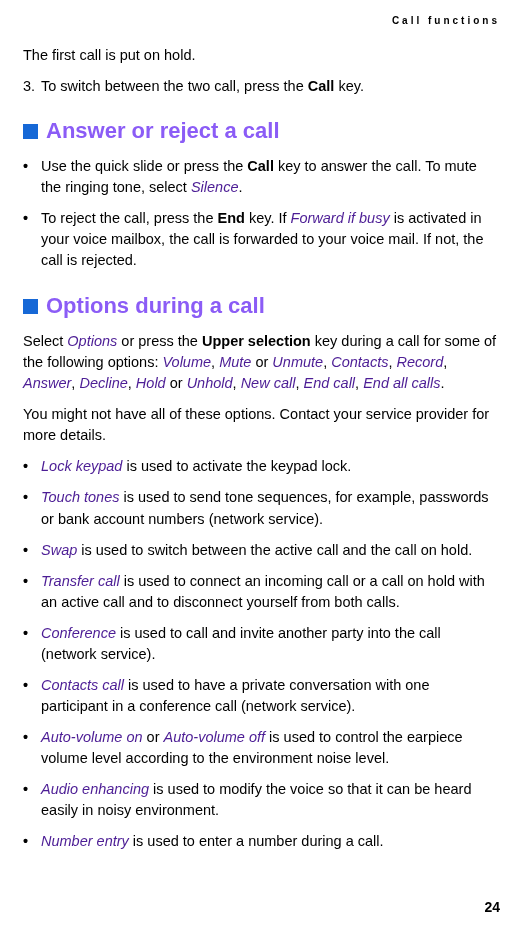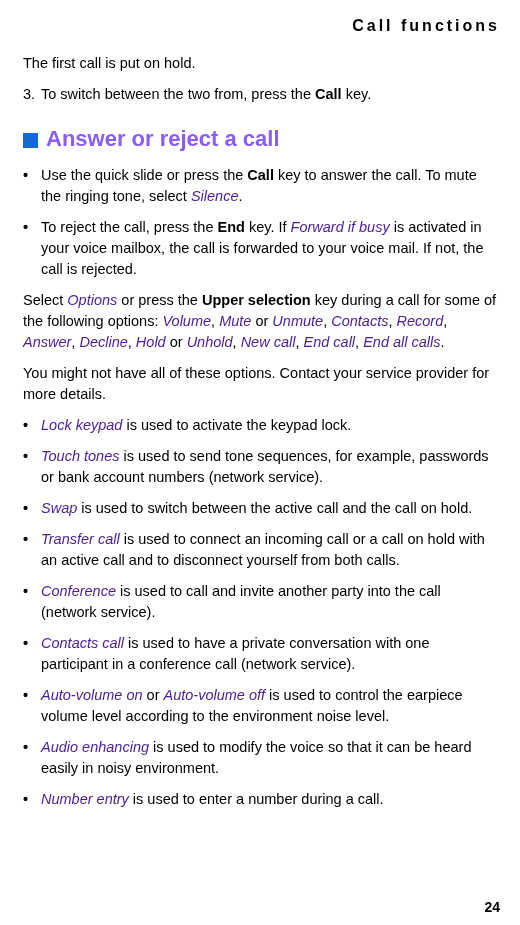--- a/index.html
+++ b/index.html
@@ -11,21 +11,21 @@
       font-size: 14.5px;
       line-height: 1.45;
       color: #000;
       position: relative;
       padding: 14px 20px 14px 20px;
     }
     .header {
       text-align: right;
       letter-spacing: 3px;
       font-weight: bold;
-      font-size: 16px;
+      font-size: 10px;
       margin-bottom: 16px;
     }
     .content {
       padding-left: 3px;
     }
     .para {
       margin-bottom: 10px;
     }
     .numbered {
       display: flex;
@@ -90,21 +90,21 @@
 
 <div class="header">Call functions</div>
 
 <div class="content">
 
   <div class="para">The first call is put on hold.</div>
 
   <div class="numbered">
     <div class="num">3.</div>
     <div class="num-body">
-      <span>To switch between the two from, press the </span><span class="bold">Call</span><span> key.</span>
+      <span>To switch between the two call, press the </span><span class="bold">Call</span><span> key.</span>
     </div>
   </div>
 
   <div class="section-title">
     <div class="square-icon"></div>
     <div class="section-title-text">Answer or reject a call</div>
   </div>
 
   <div class="bullet-item">
     <div class="bullet">•</div>
@@ -113,20 +113,24 @@
     </div>
   </div>
 
   <div class="bullet-item">
     <div class="bullet">•</div>
     <div class="bullet-body">
       <span>To reject the call, press the </span><span class="bold">End</span><span> key. If </span><span class="italic-link">Forward if busy</span><span> is activated in your voice mailbox, the call is forwarded to your voice mail. If not, the call is rejected.</span>
     </div>
   </div>
 
+  <div class="section-title">
+    <div class="square-icon"></div>
+    <div class="section-title-text">Options during a call</div>
+  </div>
 
   <div class="section-para">
     <span>Select </span><span class="italic-link">Options</span><span> or press the </span><span class="bold">Upper selection</span><span> key during a call for some of the following options: </span><span class="italic-link">Volume</span><span>, </span><span class="italic-link">Mute</span><span> or </span><span class="italic-link">Unmute</span><span>, </span><span class="italic-link">Contacts</span><span>, </span><span class="italic-link">Record</span><span>, </span><span class="italic-link">Answer</span><span>, </span><span class="italic-link">Decline</span><span>, </span><span class="italic-link">Hold</span><span> or </span><span class="italic-link">Unhold</span><span>, </span><span class="italic-link">New call</span><span>, </span><span class="italic-link">End call</span><span>, </span><span class="italic-link">End all calls</span><span>.</span>
   </div>
 
   <div class="section-para">You might not have all of these options. Contact your service provider for more details.</div>
 
   <div class="bullet-item">
     <div class="bullet">•</div>
     <div class="bullet-body">

